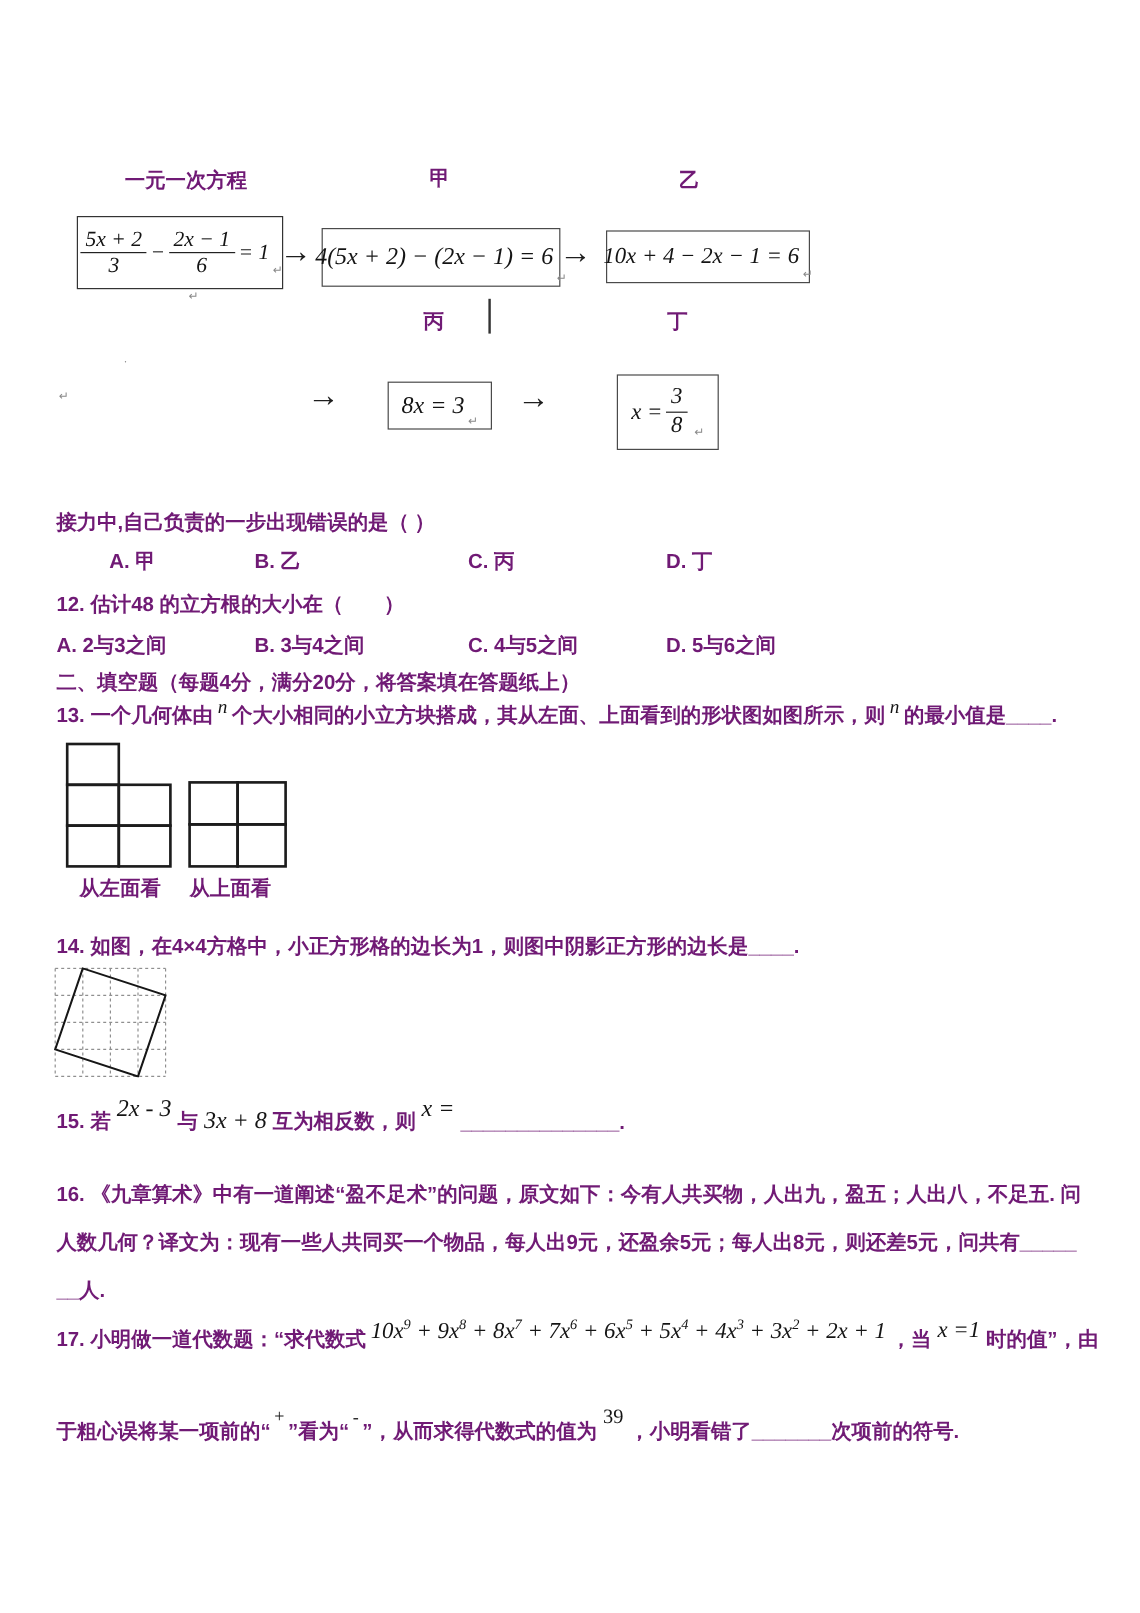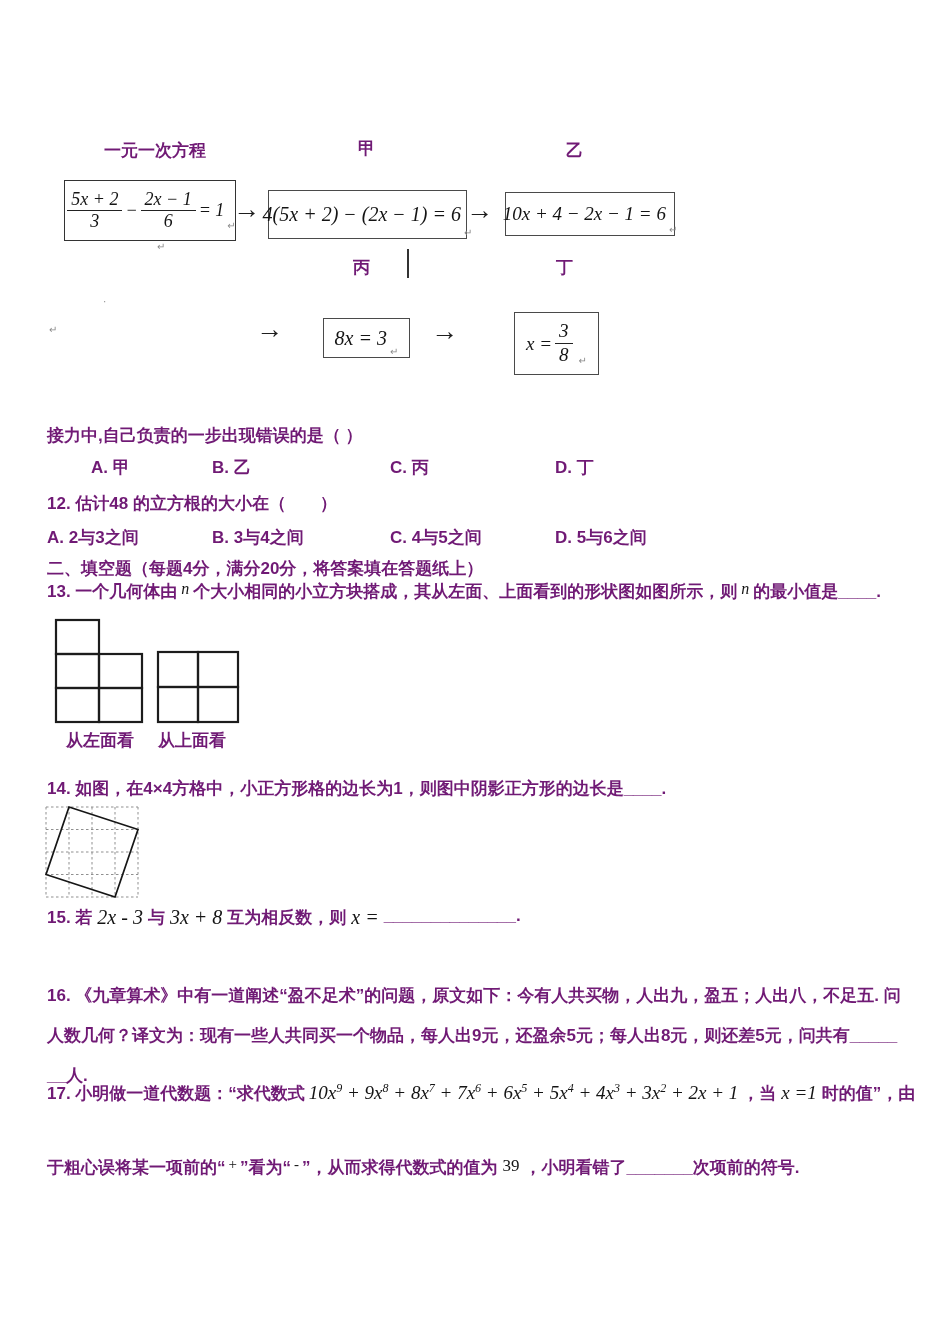--- a/index.html
+++ b/index.html
@@ -11,21 +11,21 @@
   .math{font-family:"Liberation Serif",serif;font-style:italic;font-weight:400;color:#141414;white-space:nowrap;}
   .eqbox{position:absolute;display:flex;align-items:center;justify-content:center;
          border:1.5px solid #4a4a4a;background:#fff;}
   .frac{display:inline-flex;flex-direction:column;align-items:center;vertical-align:middle;
         line-height:1.08;margin:0 3px;}
   .frac .num{padding:0 4px 1px;border-bottom:1.4px solid #222;}
   .frac .den{padding-top:1px;}
   .arrow{position:absolute;font-family:"Liberation Serif",serif;font-size:27px;color:#1e1e1e;line-height:1;}
   .ret{color:#8a8a8a;font-size:10px;font-style:normal;margin-left:3px;align-self:flex-end;}
   .vbar{position:absolute;width:1.5px;height:29px;background:#333;}
-  .linerow{position:absolute;display:flex;}
+  .linerow{position:absolute;display:flex;align-items:flex-end;}
   .raise{font-family:"Liberation Serif",serif;font-style:italic;font-size:20px;color:#141414;
          margin:0 5px;white-space:nowrap;}
   .poly sup{font-size:12px;line-height:0;vertical-align:super;font-style:italic;}
   .artifact{position:absolute;color:#8a8a8a;font-size:10px;}
 </style>
 </head>
 <body>
 
 <div class="page">
 

